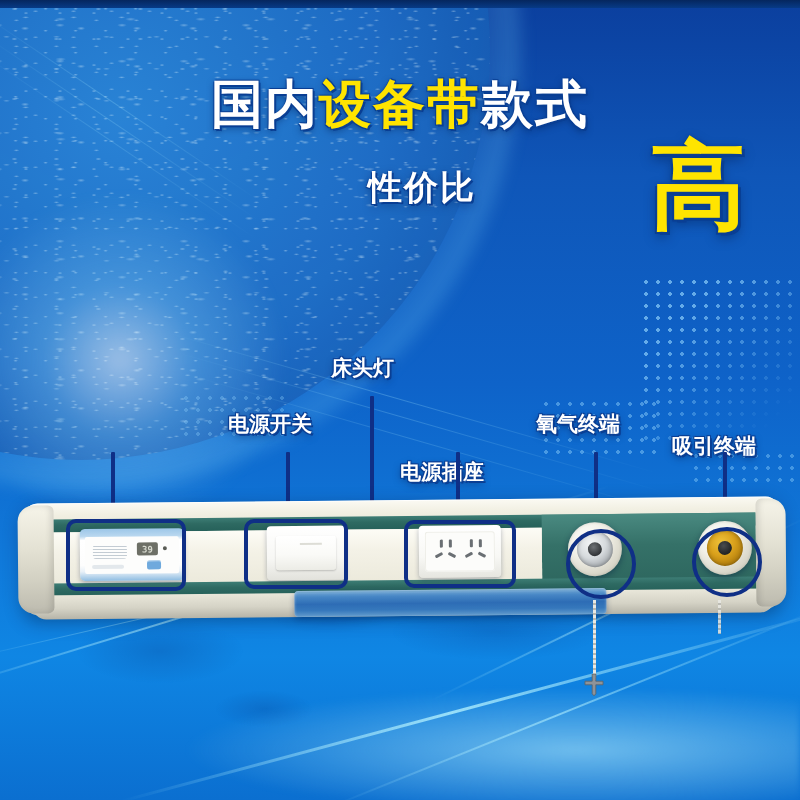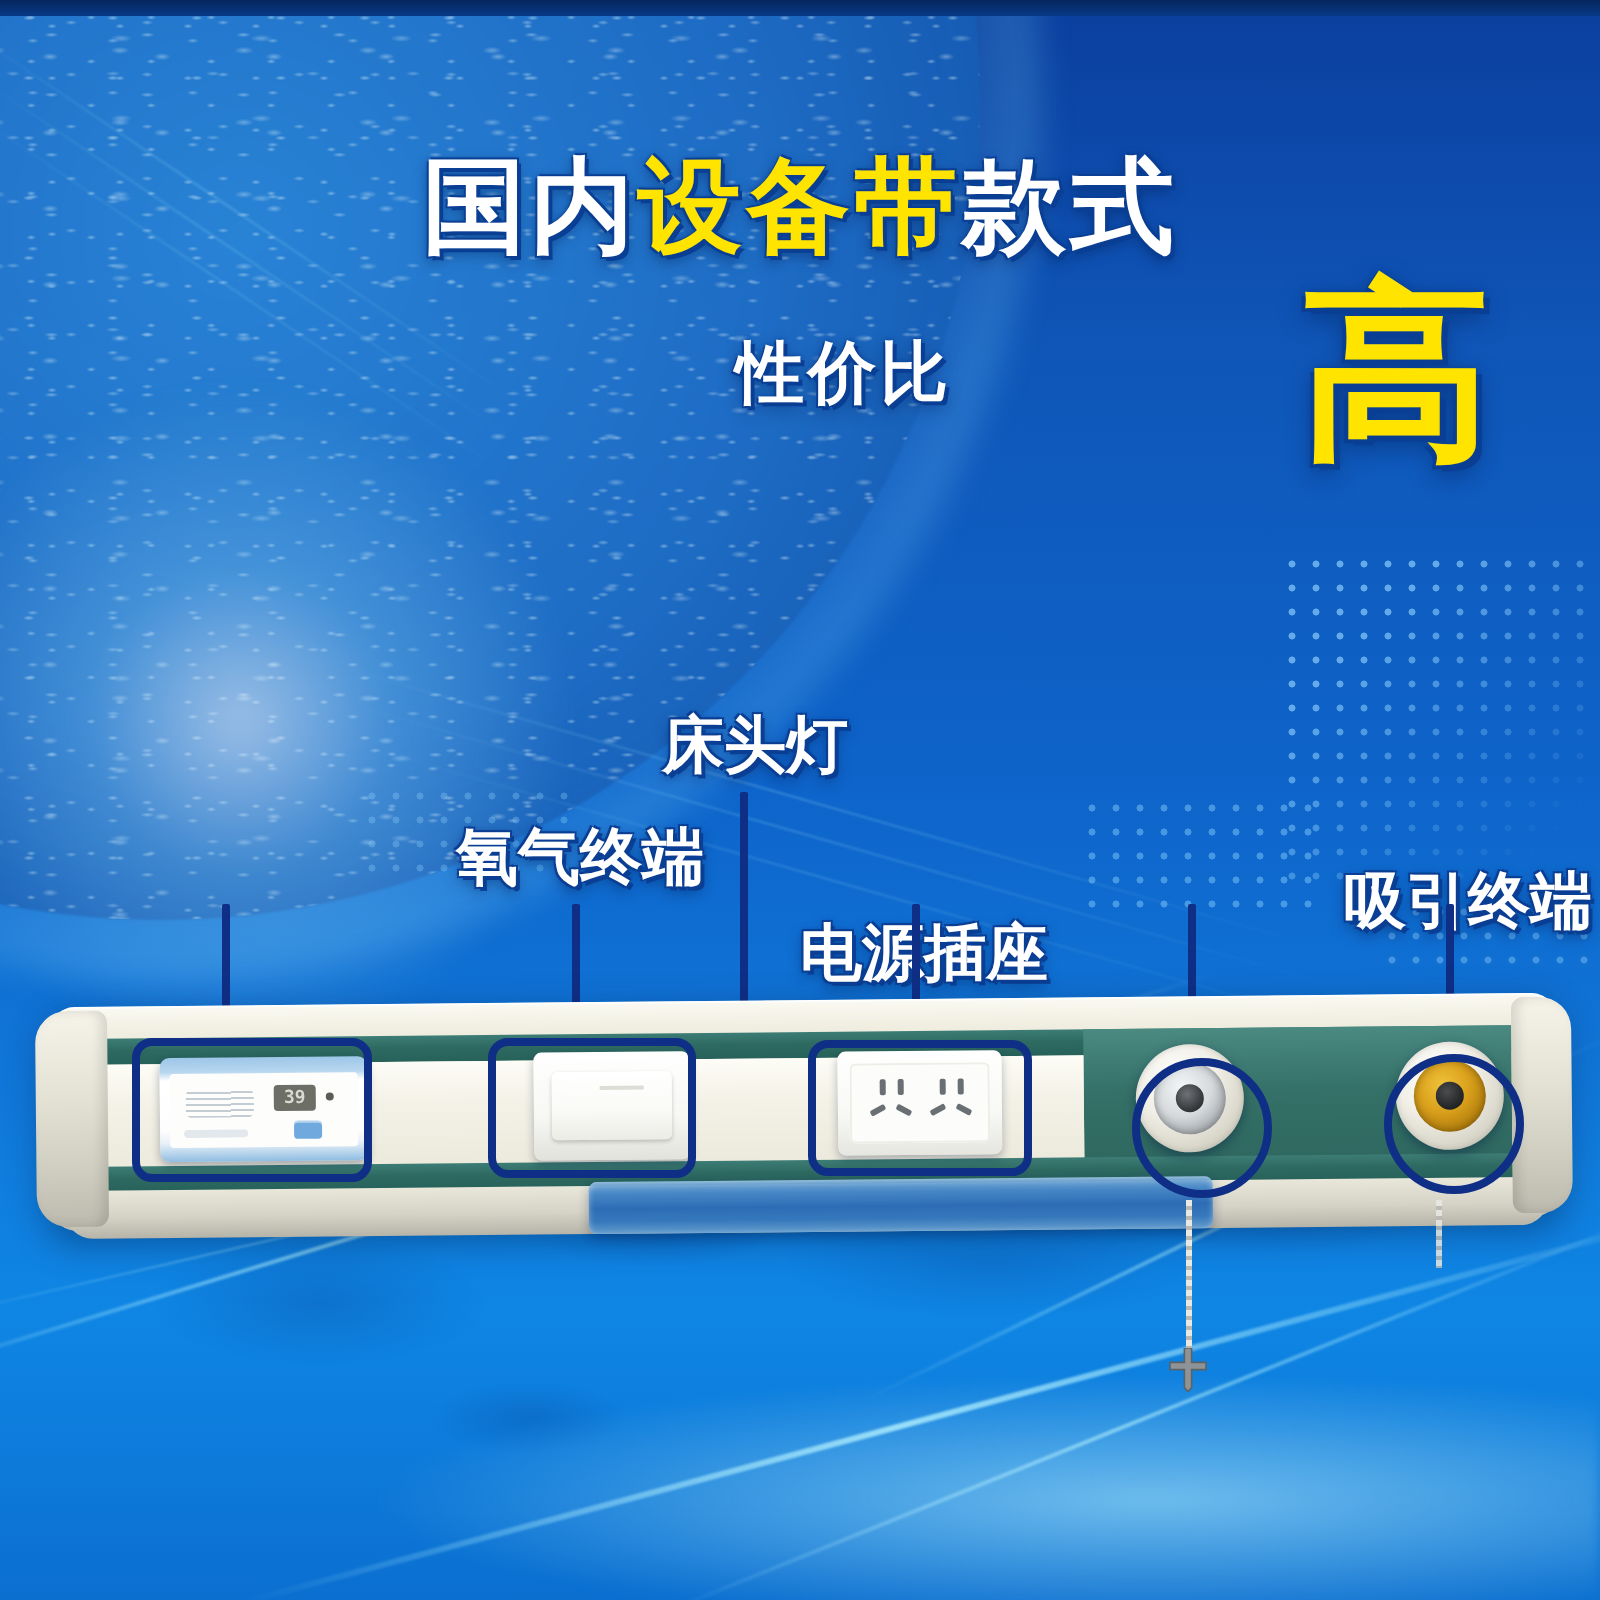--- a/index.html
+++ b/index.html
@@ -110,21 +110,21 @@
   .hl3{
     position:absolute;left:650px;top:-22px;
     font-size:96px;font-weight:bold;color:#ffe400;line-height:1;
     font-family:"DejaVu Sans","Liberation Sans",sans-serif;
     text-shadow:0 0 3px #0a3f94, 3px 3px 0 #0a3f94, -2px 2px 0 #0a3f94, 0 5px 12px rgba(3,30,80,.55);
   }
 
   
   .callout{
     position:absolute;
-    font-size:31px;font-weight:bold;color:#ffffff;white-space:nowrap;line-height:1;
+    font-size:21px;font-weight:bold;color:#ffffff;white-space:nowrap;line-height:1;
     font-family:"DejaVu Sans","Liberation Sans",sans-serif;
     text-shadow:0 0 2px #0b3f94, 2px 2px 0 #0b3f94, -1px 1px 0 #0b3f94, 1px -1px 0 #0b3f94, -1px -1px 0 #0b3f94, 0 3px 7px rgba(3,30,80,.55);
   }
   .leader{position:absolute;width:4px;background:#0f2f86;border-radius:1px;}
 
   
   .panel{
     position:absolute;left:22px;top:500px;width:760px;height:118px;
     transform:rotate(-0.55deg);
   }
@@ -258,23 +258,24 @@
   <div class="bg-topbar"></div>
 
   <div class="headline">
     <div class="hl1"><span class="w">国内</span><span class="y">设备带</span><span class="w">款式</span></div>
   </div>
   <div class="hl2row">
     <div class="hl2">性价比</div>
     <div class="hl3">高</div>
   </div>
 
-  <div class="callout" style="left:228px;top:414px;">氧气终端</div>
+  <div class="callout" style="left:228px;top:414px;">电源开关</div>
   <div class="callout" style="left:331px;top:358px;">床头灯</div>
   <div class="callout" style="left:400px;top:414px;margin-top:48px;">电源插座</div>
+  <div class="callout" style="left:536px;top:414px;">氧气终端</div>
   <div class="callout" style="left:672px;top:436px;">吸引终端</div>
 
   <div class="leader" style="left:111px;top:452px;height:88px;"></div>
   <div class="leader" style="left:286px;top:452px;height:82px;"></div>
   <div class="leader" style="left:370px;top:396px;height:212px;"></div>
   <div class="leader" style="left:456px;top:452px;height:82px;"></div>
   <div class="leader" style="left:594px;top:452px;height:85px;"></div>
   <div class="leader" style="left:723px;top:452px;height:82px;"></div>
 
   <div class="panel">

